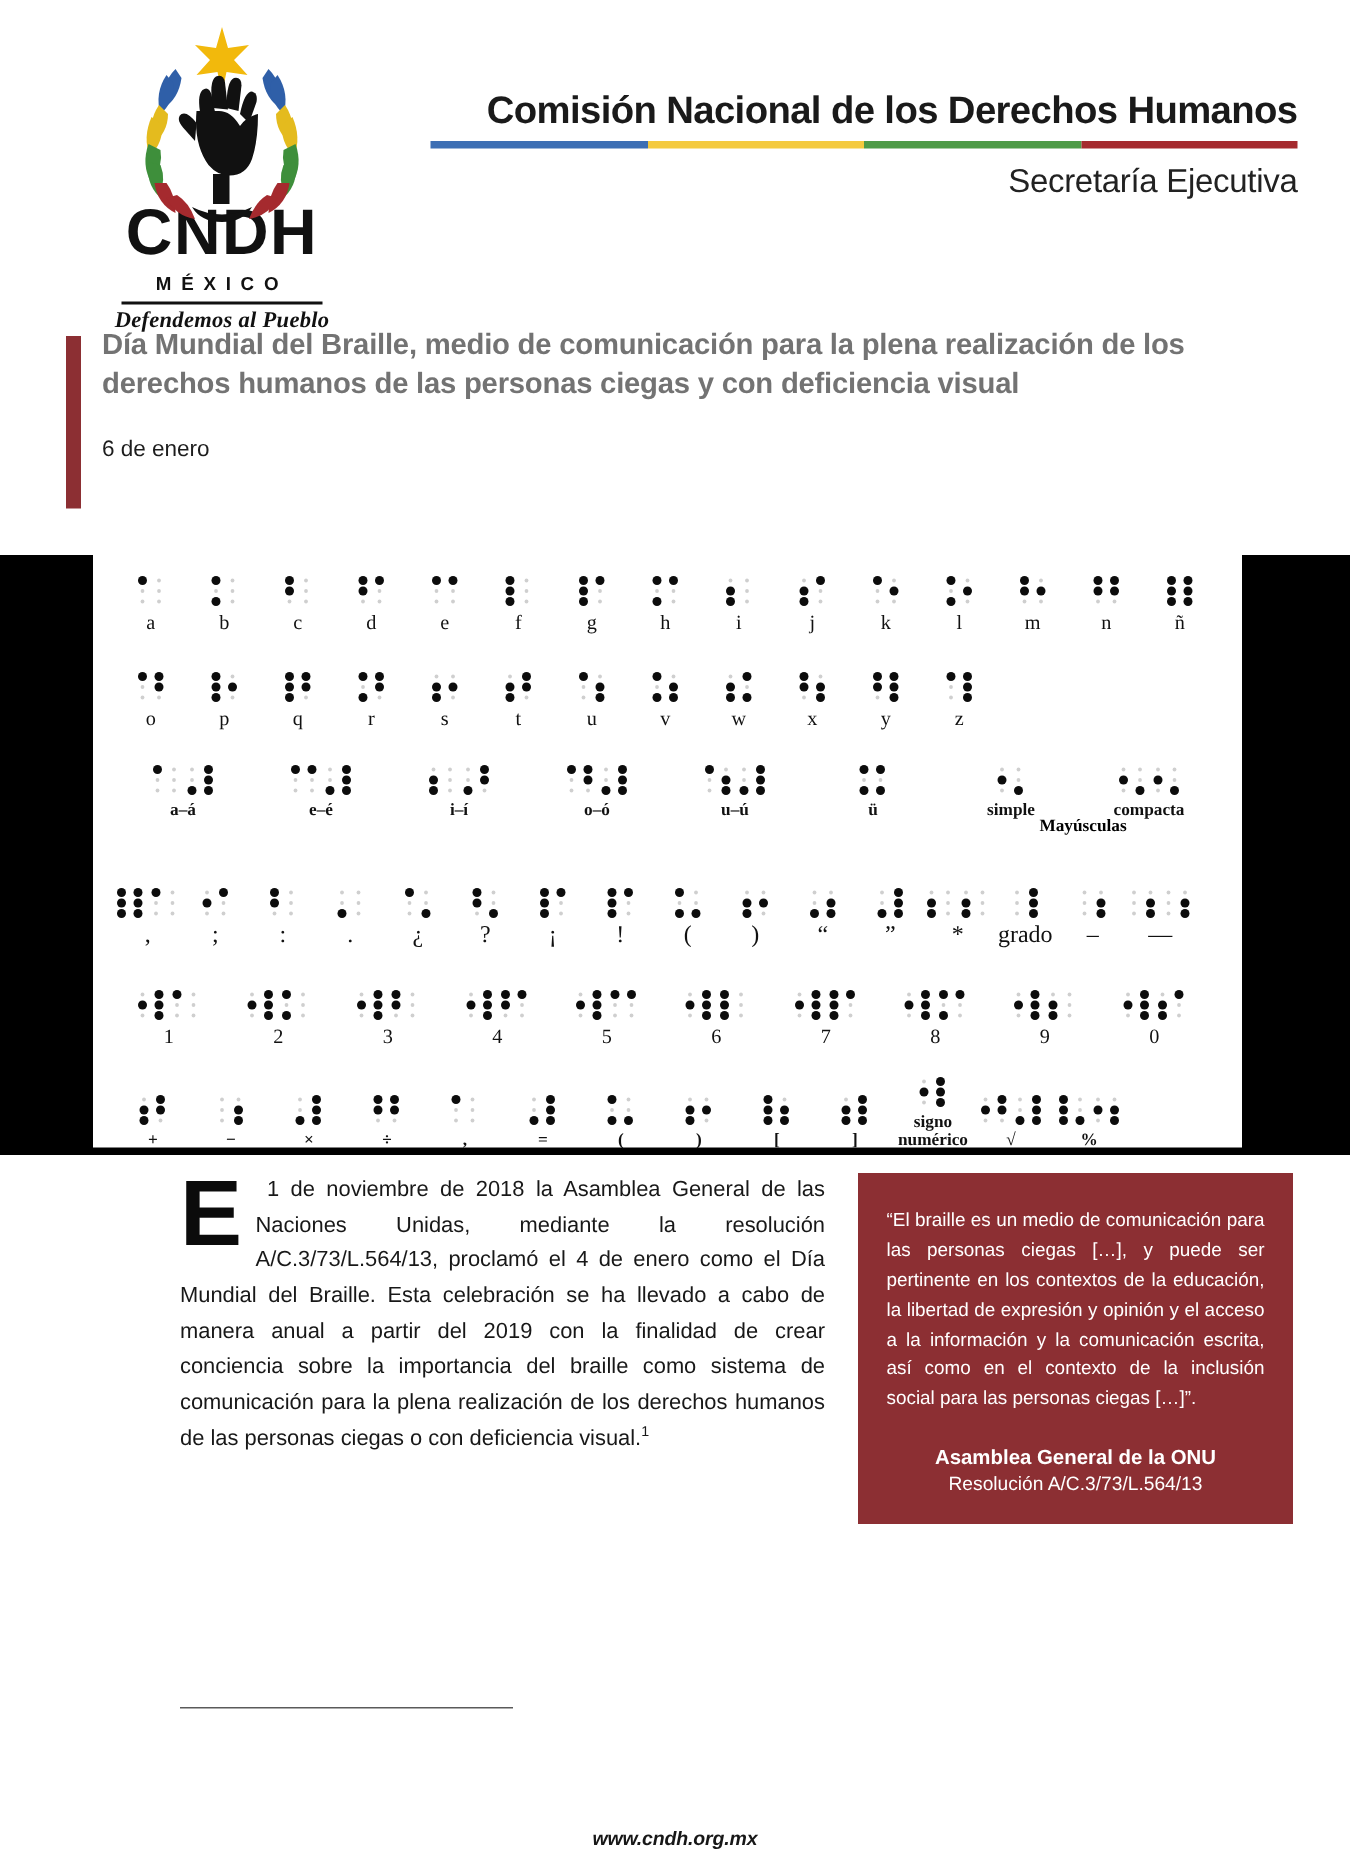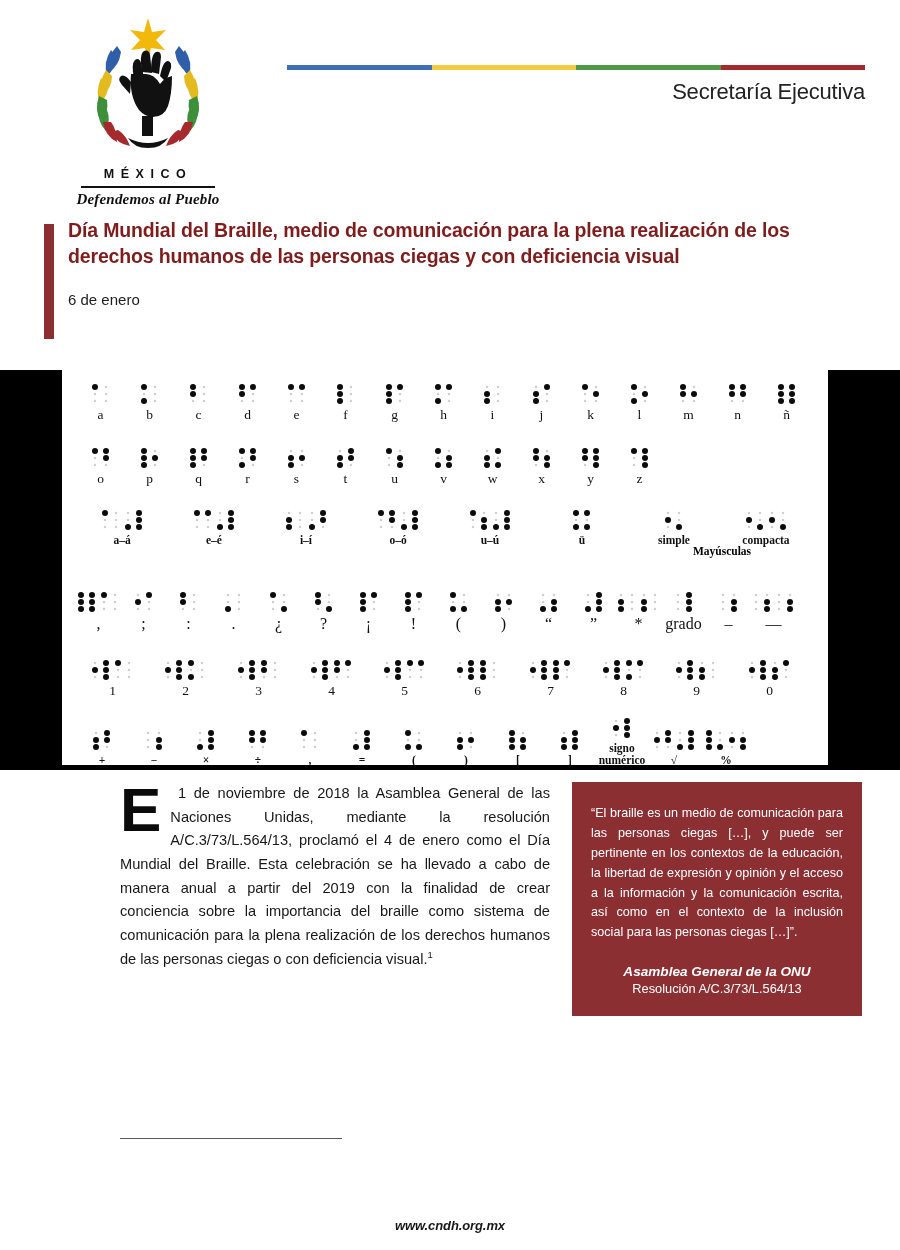--- a/index.html
+++ b/index.html
@@ -25,21 +25,21 @@
   .brand { position: absolute; left: 287px; top: 60px; width: 578px; }
   .brand-title { font-size: 25.5px; font-weight: 700; color: #1a1a1a; letter-spacing: -0.4px;
                  text-align: right; white-space: nowrap; }
   .brand-bar { display: flex; height: 5px; margin-top: 5px; width: 578px; }
   .brand-bar i { flex: 1 1 25%; display:block; }
   .brand-sub { font-size: 22px; color: #222; text-align: right; margin-top: 9px; letter-spacing: -0.2px; }
 
   
   .titleblock { position: relative; margin: 8px 0 0 0; padding-left: 68px; min-height: 130px; }
   .title-accent { position: absolute; left: 44px; top: 6px; width: 10px; height: 115px; background: #8c2f33; }
-  .doc-title { font-size: 19.5px; font-weight: 700; color: #7f1d1d; line-height: 1.33;
+  .doc-title { font-size: 19.5px; font-weight: 700; color: #737373; line-height: 1.33;
                max-width: 760px; letter-spacing: -0.15px; }
   .doc-date { font-size: 15px; color: #1d1d1d; margin-top: 21px; }
 
   
   .chart-band { position: absolute; left: 0; top: 370px; width: 900px; height: 400px; background: #000; }
   .chart-sheet { position: absolute; left: 62px; top: 0px; width: 766px; height: 395px; background: #fff; }
 
   .brow { display: flex; align-items: flex-end; padding-left: 14px; }
   .bcell { text-align: center; }
   .cellglyphs { display: flex; justify-content: center; gap: 5px; }
@@ -62,21 +62,21 @@
   .col-right { width: 290px; }
 
   .lead { font-size: 14.6px; line-height: 1.62; color: #181818; text-align: justify; }
   .lead::first-letter { font-size: 0; }
   .dropcap { float: left; font-size: 62px; line-height: .78; font-weight: 700; color:#0b0b0b;
              margin: 4px 9px 0 0; font-family: "Liberation Sans", sans-serif; }
   .sup { font-size: 9.5px; vertical-align: super; }
 
   .quote { background: #8c2f33; color: #fff; padding: 22px 19px 20px 19px; width: 290px; }
   .quote-text { font-size: 12.6px; line-height: 1.58; text-align: justify; }
-  .quote-src { font-size: 13.6px; font-weight: 700; text-align: center; margin-top: 21px; font-style: italic; }
+  .quote-src { font-size: 13.6px; font-weight: 700; text-align: center; margin-top: 21px; }
   .quote-res { font-size: 12.8px; text-align: center; margin-top: 2px; }
 
   .para2 { padding: 0 110px 0 120px; margin-top: 26px; font-size: 14.6px; line-height: 1.62;
            color: #181818; }
 
   .footnote-wrap { position: absolute; left: 120px; top: 1138px; width: 660px; }
   .fn-rule { width: 222px; height: 1px; background: #5a5a5a; margin-bottom: 8px; }
   .footnote { font-size: 11.2px; color: #1b1b1b; }
   .footnote .fnum { font-size: 8px; vertical-align: super; }
   .fnlink { color: #2f6fd0; text-decoration: none; }
@@ -124,26 +124,28 @@
             <path d="M69 60 q-3 -18 2 -21 q5 -2 6 4 l2 18 z"></path>
             <path d="M78 60 q0 -18 5 -20 q5 -1 5 5 l-2 17 z"></path>
             <path d="M87 64 q3 -15 8 -15 q4 1 3 7 l-5 14 z"></path>
             <path d="M58 70 q-6 -8 -10 -6 q-4 3 1 9 l8 9 z"></path>
             <path d="M58 62 q-2 22 8 36 q6 7 14 7 q11 0 15 -11 q4 -12 4 -30 q-8 2 -12 8 q-6 -10 -14 -10 q-9 0 -15 0 z"></path>
             <rect x="69" y="104" width="11" height="20"></rect>
           </g>
           <path d="M55 126 q20 10 40 0 q-6 10 -20 10 q-14 0 -20 -10 z" fill="#111"></path>
         </svg>
       </div>
+      <div class="logo-word">CNDH</div>
       <div class="logo-mex">MÉXICO</div>
       <div class="logo-rule"></div>
       <div class="logo-motto">Defendemos al Pueblo</div>
     </div>
 
     <div class="brand">
+      <div class="brand-title">Comisión Nacional de los Derechos Humanos</div>
       <div class="brand-bar">
         <i style="background: rgb(61, 111, 180);"></i>
         <i style="background: rgb(244, 202, 63);"></i>
         <i style="background: rgb(78, 155, 71);"></i>
         <i style="background: rgb(165, 42, 46);"></i>
       </div>
       <div class="brand-sub">Secretaría Ejecutiva</div>
     </div>
   </div>
 

